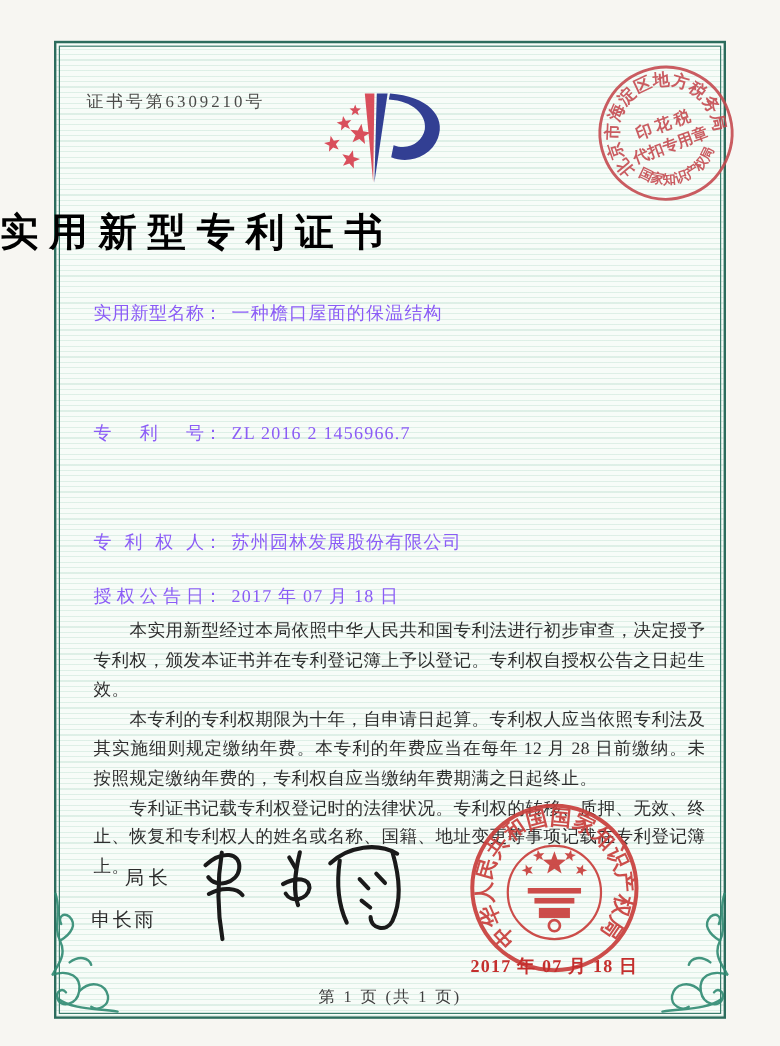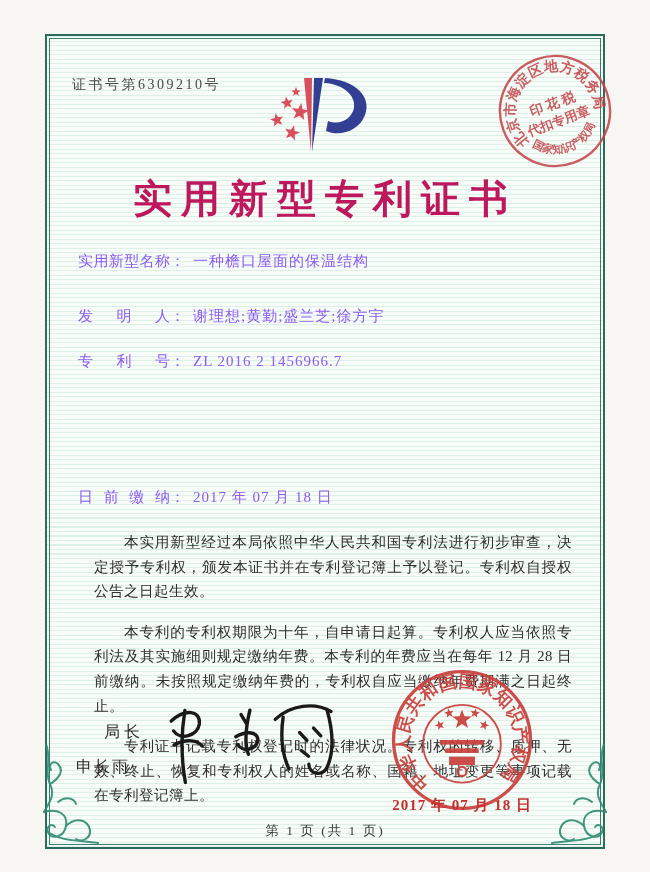--- a/index.html
+++ b/index.html
@@ -8,29 +8,29 @@
   .abs{position:absolute;}
   
   .frame{position:absolute;left:45px;right:45px;top:34px;bottom:23px;
     border:2.5px solid #2c6c5d;
     background-color:#f7fcf8;
     background-image:repeating-linear-gradient(0deg,
       rgba(120,188,160,0.20) 0px, rgba(120,188,160,0.20) 1px,
       rgba(255,255,255,0) 1px, rgba(255,255,255,0) 4.5px);}
   .frame::before{content:"";position:absolute;inset:2px;border:1px solid #3a7d6d;pointer-events:none;}
   .cert-no{left:72px;top:76px;font-size:14px;color:#4a4a48;letter-spacing:2.5px;}
-  .title{left:0;right:0;top:172px;text-align:center;font-size:39px;font-weight:700;
-    letter-spacing:9px;color:#be185d;}
+  .title{left:0;right:0;top:172px;text-align:left;font-size:32px;font-weight:700;
+    letter-spacing:9px;color:#000000;}
   .field{left:78px;font-size:15px;color:#8b5cf6;white-space:nowrap;}
   .flabel{display:inline-block;width:92px;text-align:justify;text-align-last:justify;}
   .fcolon{display:inline-block;margin-right:8px;}
   .fvalue{letter-spacing:1px;}
   .paras{left:78px;right:62px;top:514px;font-size:14.6px;line-height:24.6px;
     color:#2e2e2e;text-align:justify;letter-spacing:0.4px;}
-  .paras p{margin:16px;text-indent:2.05em;}
+  .paras p{margin:0;text-indent:2.05em;}
   .sig-title{left:88px;top:722px;font-size:16px;color:#2c2c2c;letter-spacing:4px;margin-left:16px;}
   .sig-name{left:76px;top:757px;font-size:16px;color:#2c2c2c;letter-spacing:2px;}
   .footer{left:0;right:0;top:822px;text-align:center;font-size:13.5px;color:#3d3d3d;letter-spacing:2px;}
   .seal-date{left:386px;top:796px;width:152px;text-align:center;color:#c42f2d;
     font-size:15px;font-weight:700;letter-spacing:1px;}
   svg{display:block;}
   .stamp-wrap{opacity:0.88;}
 </style>
 </head>
 <body>
@@ -67,28 +67,28 @@
       <text x="75" y="72" text-anchor="middle" font-size="13.5" font-weight="700" fill="#c4474d">印 花 税</text>
       <text x="75" y="90" text-anchor="middle" font-size="13" font-weight="700" fill="#c4474d">代扣专用章</text>
     </svg>
   </div>
 
   <div class="abs title">实用新型专利证书</div>
 
   <div class="abs field" style="top:252px;">
     <span class="flabel">实用新型名称</span><span class="fcolon">：</span><span class="fvalue">一种檐口屋面的保温结构</span>
   </div>
-  <div class="abs field" style="top:307px;">
-    <span class="flabel">发明人</span><span class="fcolon">：</span><span class="fvalue">谢理想;黄勤;盛兰芝;徐方宇</span>
-  </div>
   <div class="abs field" style="top:352px;">
     <span class="flabel">专利号</span><span class="fcolon">：</span><span class="fvalue">ZL 2016 2 1456966.7</span>
   </div>
+  <div class="abs field" style="top:443px;">
+    <span class="flabel">专利权人</span><span class="fcolon">：</span><span class="fvalue">苏州园林发展股份有限公司</span>
+  </div>
   <div class="abs field" style="top:488px;">
-    <span class="flabel">日前缴纳</span><span class="fcolon">：</span><span class="fvalue">2017 年 07 月 18 日</span>
+    <span class="flabel">授权公告日</span><span class="fcolon">：</span><span class="fvalue">2017 年 07 月 18 日</span>
   </div>
 
   <div class="abs paras">
     <p>本实用新型经过本局依照中华人民共和国专利法进行初步审查，决定授予专利权，颁发本证书并在专利登记簿上予以登记。专利权自授权公告之日起生效。</p>
     <p>本专利的专利权期限为十年，自申请日起算。专利权人应当依照专利法及其实施细则规定缴纳年费。本专利的年费应当在每年 12 月 28 日前缴纳。未按照规定缴纳年费的，专利权自应当缴纳年费期满之日起终止。</p>
     <p>专利证书记载专利权登记时的法律状况。专利权的转移、质押、无效、终止、恢复和专利权人的姓名或名称、国籍、地址变更等事项记载在专利登记簿上。</p>
   </div>
 
   <div class="abs sig-title">局长</div>
   <div class="abs sig-name">申长雨</div>

